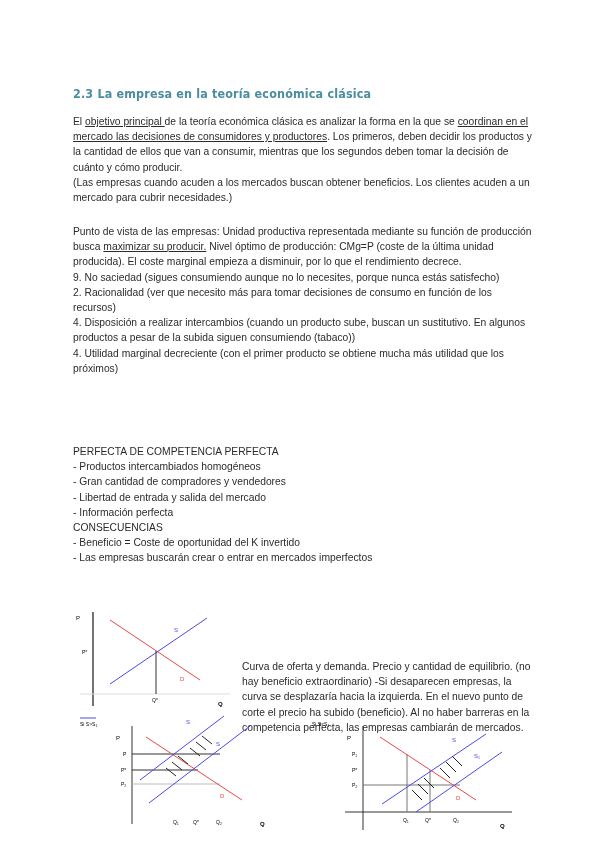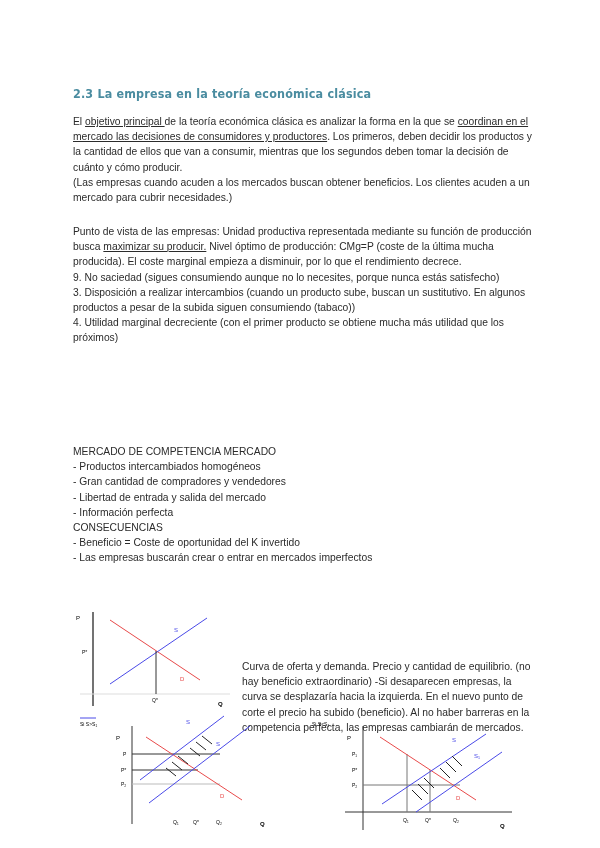--- a/index.html
+++ b/index.html
@@ -19,28 +19,29 @@
 
 <div class="page">
   <div class="title">2.3 La empresa en la teoría económica clásica</div>
 
   <div class="text" style="top:100px">
     <p><span>El </span><span class="u">objetivo principal </span><span>de la teoría económica clásica es analizar la forma en la que se </span><span class="u">coordinan en el mercado las decisiones de consumidores y productores</span><span>. Los primeros, deben decidir los productos y la cantidad de ellos que van a consumir, mientras que los segundos deben tomar la decisión de cuánto y cómo producir.</span></p>
     <p>(Las empresas cuando acuden a los mercados buscan obtener beneficios. Los clientes acuden a un mercado para cubrir necesidades.)</p>
   </div>
 
   <div class="text" style="top:210px">
-    <p><span>Punto de vista de las empresas: Unidad productiva representada mediante su función de producción busca </span><span class="u">maximizar su producir.</span><span> Nivel óptimo de producción: CMg=P (coste de la última mucha producida). El coste marginal empieza a disminuir, por lo que el rendimiento decrece.</span></p>
+    <p><span>Punto de vista de las empresas: Unidad productiva representada mediante su función de producción busca </span><span class="u">maximizar su producir.</span><span> Nivel óptimo de producción: CMg=P (coste de la última unidad producida). El coste marginal empieza a disminuir, por lo que el rendimiento decrece.</span></p>
     <p>9. No saciedad (sigues consumiendo aunque no lo necesites, porque nunca estás satisfecho)</p>
-    <p>3. Disposición a realizar intercambios (cuando un producto sube, buscan un sustitutivo. En algunos productos a pesar de la subida siguen consumiendo (tabaco))</p>
+    <p>2. Racionalidad (ver que necesito más para tomar decisiones de consumo en función de los recursos)</p>
+    <p>4. Disposición a realizar intercambios (cuando un producto sube, buscan un sustitutivo. En algunos productos a pesar de la subida siguen consumiendo (tabaco))</p>
     <p>4. Utilidad marginal decreciente (con el primer producto se obtiene mucha más utilidad que los próximos)</p>
   </div>
 
   <div class="text" style="top:430px">
-    <p>MERCADO DE COMPETENCIA MERCADO</p>
+    <p>PERFECTA DE COMPETENCIA PERFECTA</p>
     <p>- Productos intercambiados homogéneos</p>
     <p>- Gran cantidad de compradores y vendedores</p>
     <p>- Libertad de entrada y salida del mercado</p>
     <p>- Información perfecta</p>
     <p>CONSECUENCIAS</p>
     <p>- Beneficio = Coste de oportunidad del K invertido</p>
     <p>- Las empresas buscarán crear o entrar en mercados imperfectos</p>
   </div>
 
   <svg style="position:absolute;left:60px;top:592px" width="180" height="108">

